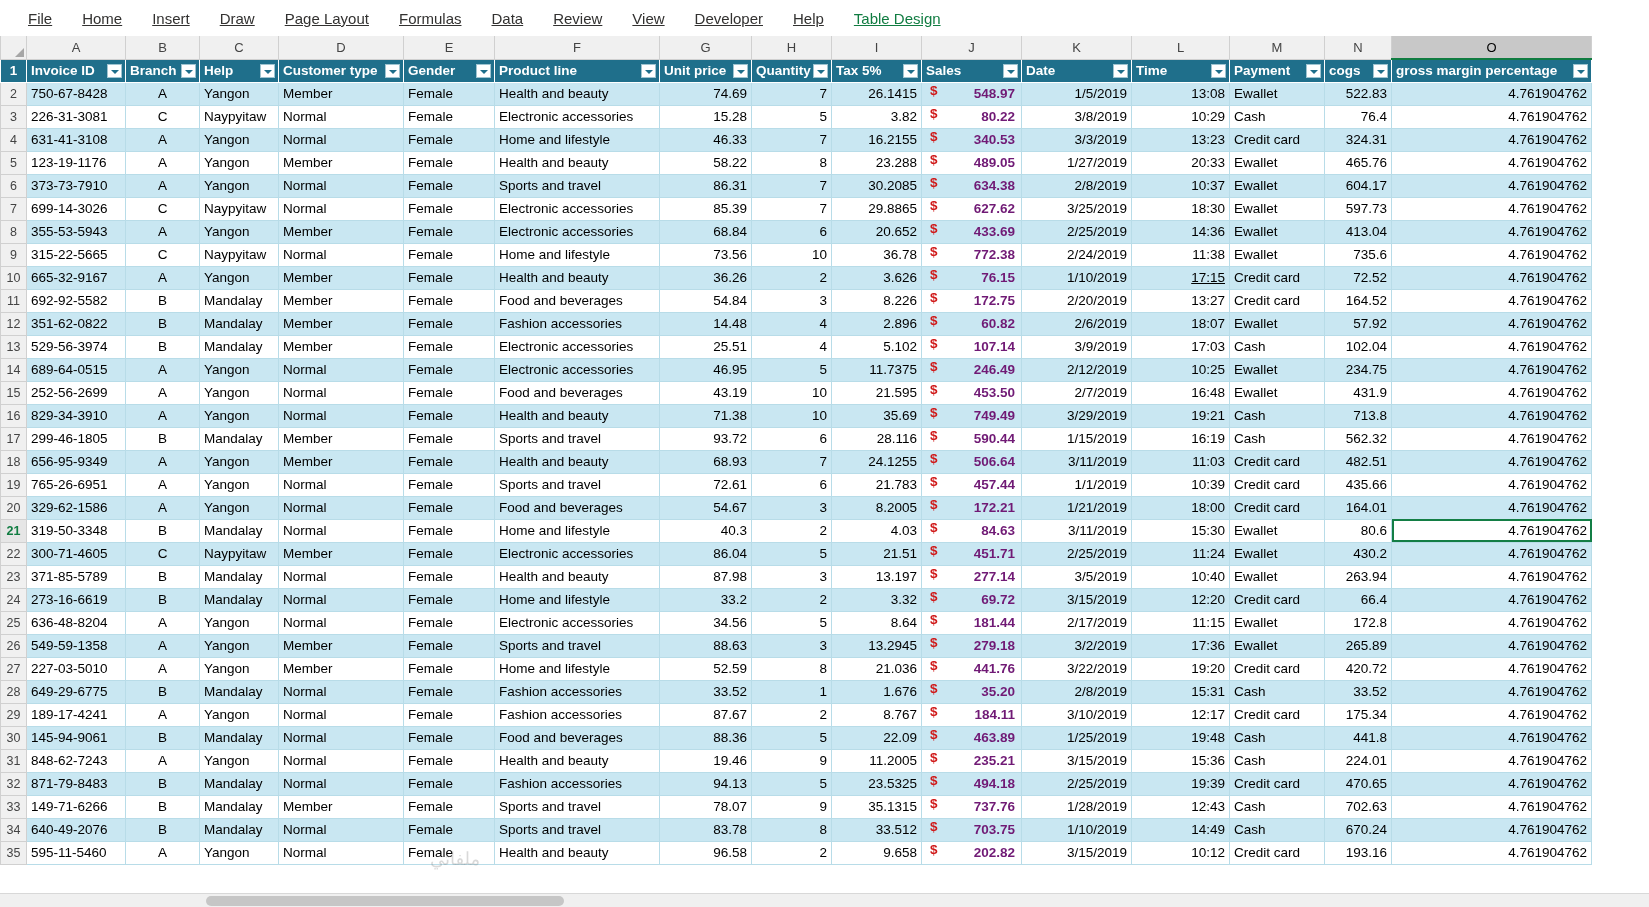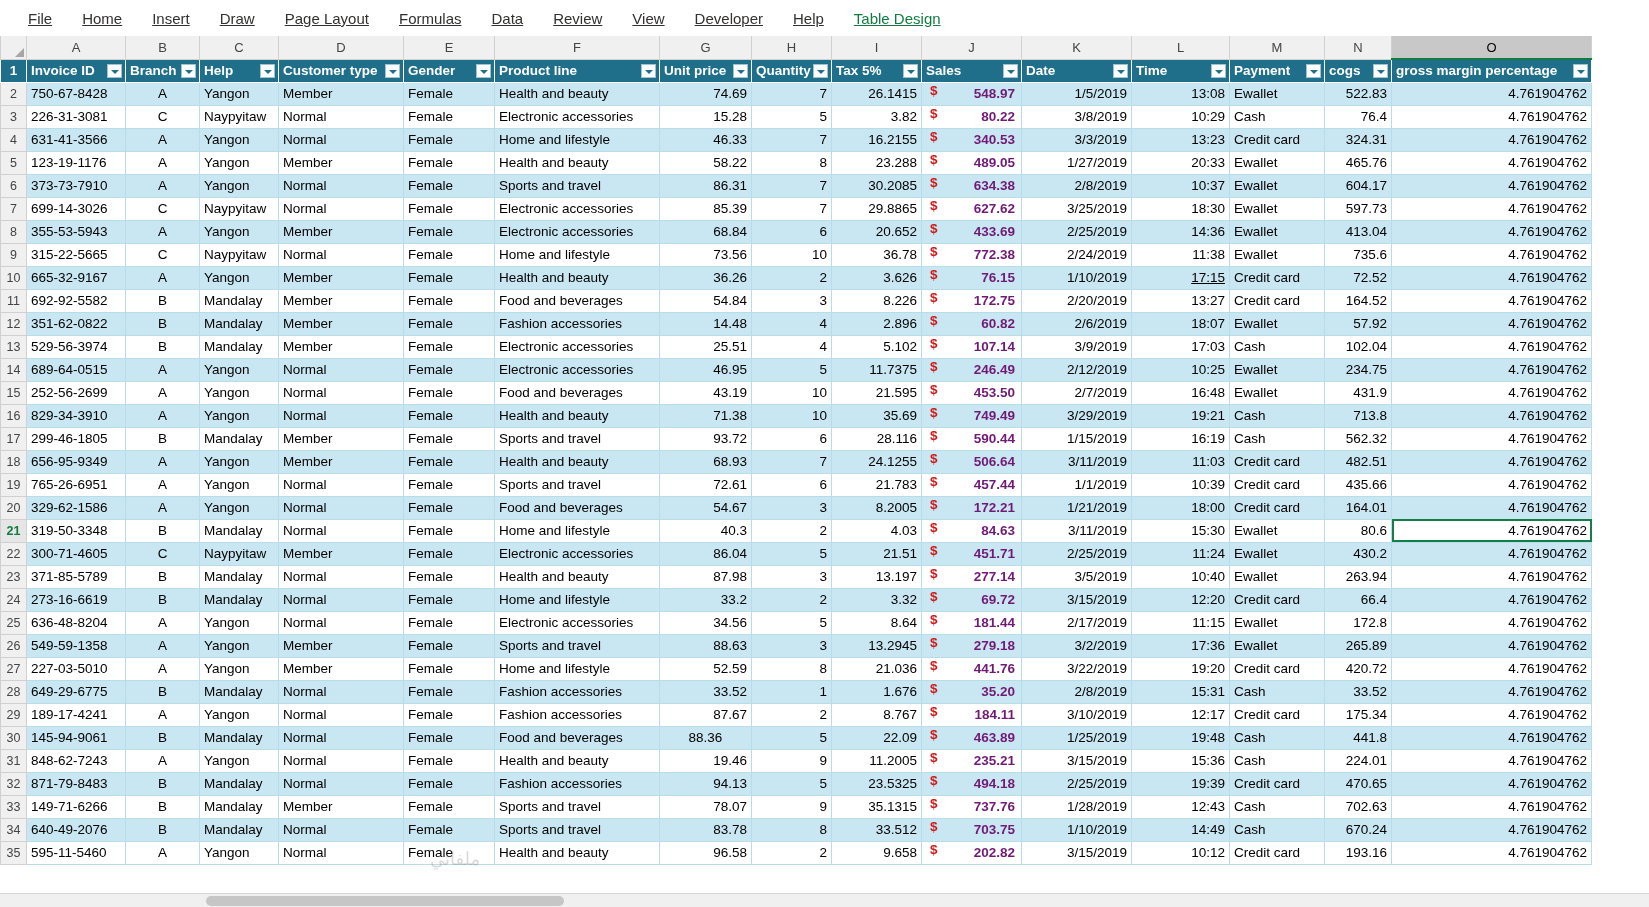--- a/index.html
+++ b/index.html
@@ -272,21 +272,21 @@
             <span class="sales" style="display: block; padding-right: 6px;">80.22</span>
           </td>
           <td class="cell num" style="width: 110px;">3/8/2019</td>
           <td class="cell num" style="width: 98px;">10:29</td>
           <td class="cell " style="width: 95px;">Cash</td>
           <td class="cell num" style="width: 67px;">76.4</td>
           <td class="cell num" style="width: 200px;">4.761904762</td>
         </tr>
         <tr class="data odd">
           <td class="rownum">4</td>
-          <td class="cell " style="width: 99px;">631-41-3566</td>
+          <td class="cell " style="width: 99px;">631-41-3108</td>
           <td class="cell ctr" style="width: 74px;">A</td>
           <td class="cell " style="width: 79px;">Yangon</td>
           <td class="cell " style="width: 125px;">Normal</td>
           <td class="cell " style="width: 91px;">Female</td>
           <td class="cell " style="width: 165px;">Home and lifestyle</td>
           <td class="cell num" style="width: 92px;">46.33</td>
           <td class="cell num" style="width: 80px;">7</td>
           <td class="cell num" style="width: 90px;">16.2155</td>
           <td class="cell" style="width: 100px; position: relative; padding: 0px;">
             <span class="dollar" style="position: absolute; left: 4px; top: 0px;">$</span>
@@ -824,21 +824,21 @@
           <td class="cell num" style="width: 200px;">4.761904762</td>
         </tr>
         <tr class="data odd">
           <td class="rownum">30</td>
           <td class="cell " style="width: 99px;">145-94-9061</td>
           <td class="cell ctr" style="width: 74px;">B</td>
           <td class="cell " style="width: 79px;">Mandalay</td>
           <td class="cell " style="width: 125px;">Normal</td>
           <td class="cell " style="width: 91px;">Female</td>
           <td class="cell " style="width: 165px;">Food and beverages</td>
-          <td class="cell num" style="width: 92px; text-align: center;">88.36</td>
+          <td class="cell num" style="width: 92px;">88.36</td>
           <td class="cell num" style="width: 80px;">5</td>
           <td class="cell num" style="width: 90px;">22.09</td>
           <td class="cell" style="width: 100px; position: relative; padding: 0px;">
             <span class="dollar" style="position: absolute; left: 4px; top: 0px;">$</span>
             <span class="sales" style="display: block; padding-right: 6px;">463.89</span>
           </td>
           <td class="cell num" style="width: 110px;">1/25/2019</td>
           <td class="cell num" style="width: 98px;">19:48</td>
           <td class="cell " style="width: 95px;">Cash</td>
           <td class="cell num" style="width: 67px;">441.8</td>

